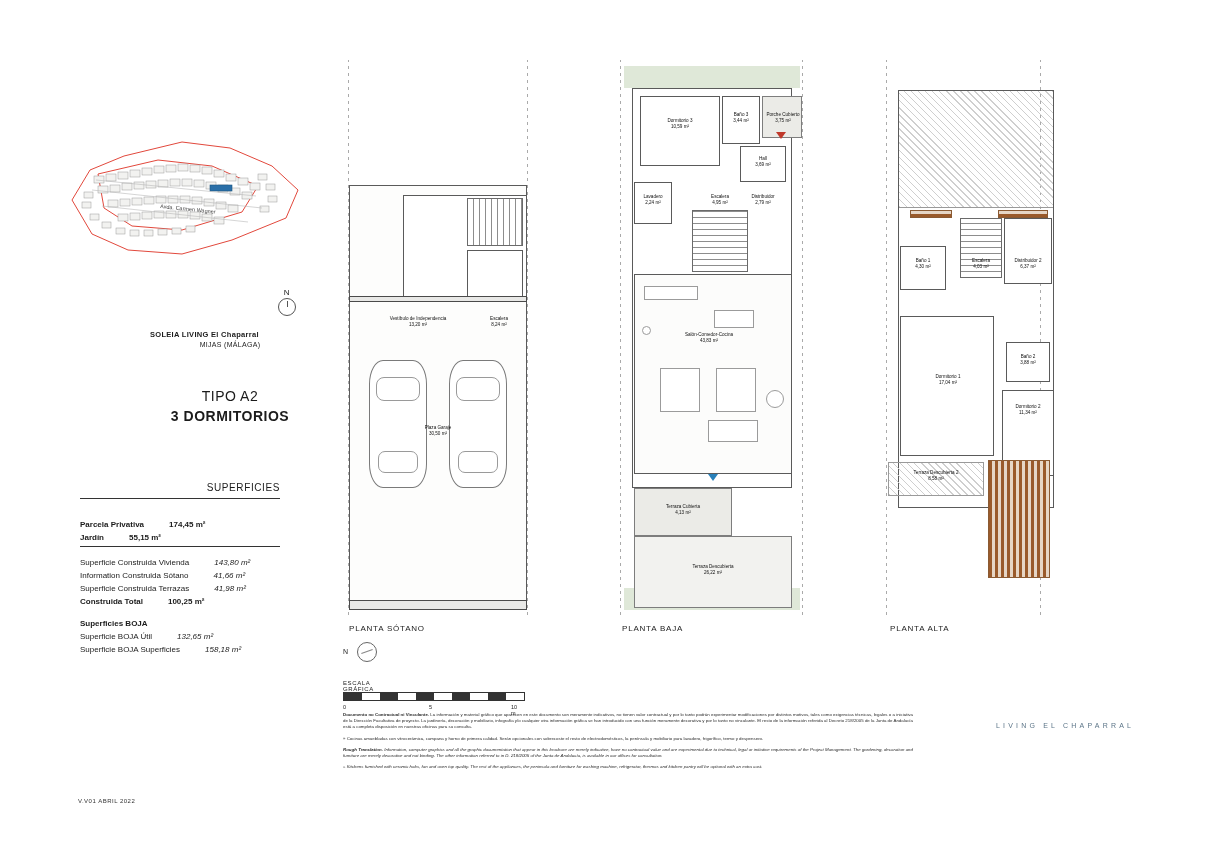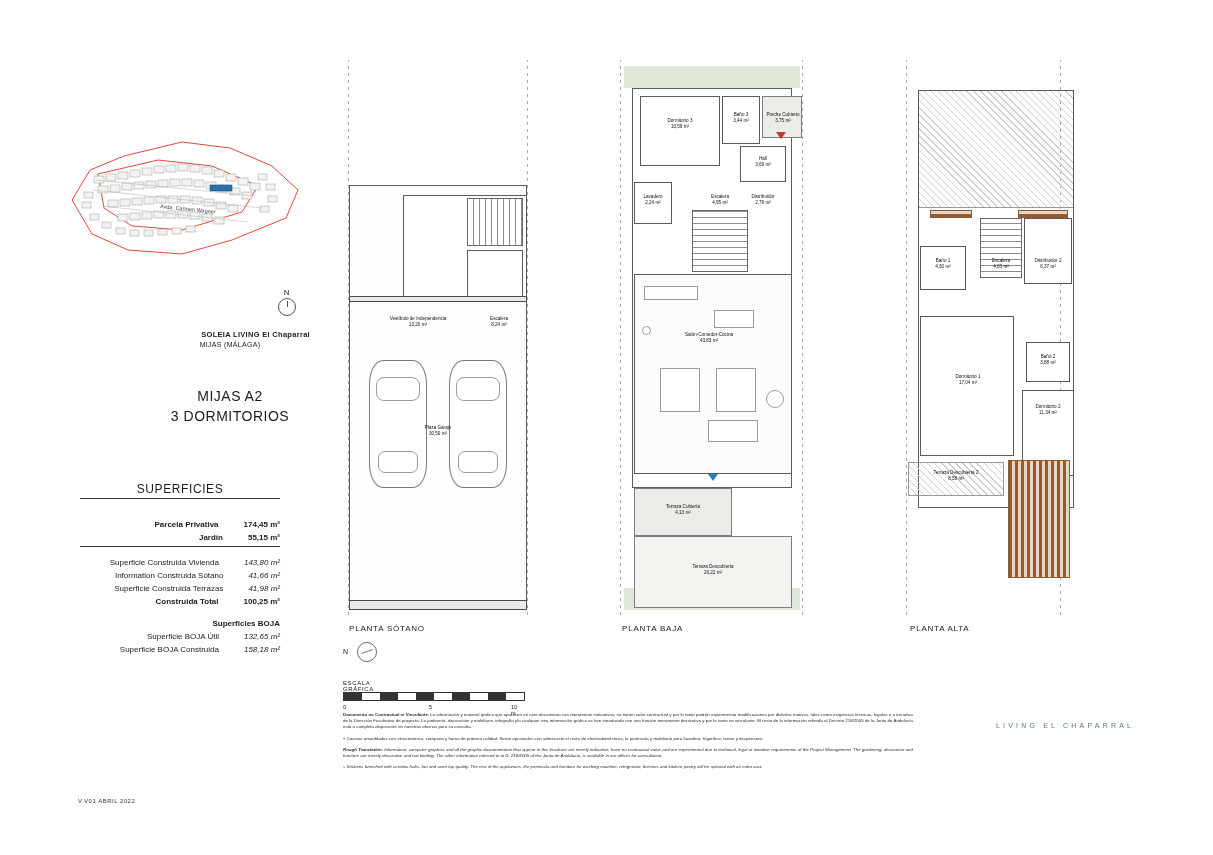--- a/index.html
+++ b/index.html
@@ -11,35 +11,35 @@
   .page{position:absolute;inset:0;}
 
   .sitemap{position:relative;width:245px;height:135px;}
   .sitemap svg{display:block;}
 
   .north{position:absolute;left:272px;top:288px;text-align:center;width:30px;}
   .north .n-letter{font-size:8px;letter-spacing:.5px;}
   .north .n-circ{width:16px;height:16px;border:1px solid #555;border-radius:50%;margin:1px auto 0;position:relative;}
   .north .n-circ:after{content:"";position:absolute;left:50%;top:2px;width:1px;height:6px;background:#555;}
 
-  .proj-name{position:absolute;left:150px;top:330px;width:160px;text-align:right;font-size:7.5px;font-weight:bold;letter-spacing:.3px;}
+  .proj-name{position:absolute;left:150px;top:330px;width:160px;text-align:left;font-size:7.5px;font-weight:bold;letter-spacing:.3px;}
   .proj-loc{position:absolute;left:150px;top:341px;width:160px;text-align:center;font-size:7px;letter-spacing:.3px;}
 
   .viv-title{position:absolute;left:80px;top:355px;width:300px;text-align:center;font-size:27px;font-weight:bold;letter-spacing:.5px;}
   .viv-sub1{position:absolute;left:80px;top:388px;width:300px;text-align:center;font-size:14px;letter-spacing:.5px;}
-  .viv-sub2{position:absolute;left:80px;top:408px;width:300px;text-align:center;font-size:14px;letter-spacing:.5px;}
-
-  .sup-head{position:absolute;left:80px;top:482px;width:200px;text-align:center;font-size:12px;letter-spacing:.6px;}
+  .viv-sub2{position:absolute;left:80px;top:408px;width:300px;text-align:center;font-size:14px;letter-spacing:.5px;font-weight:bold;}
+
+  .sup-head{position:absolute;left:80px;top:482px;width:200px;text-align:right;font-size:10px;letter-spacing:.6px;}
   .hr1{position:absolute;left:80px;top:498px;width:200px;height:1px;background:#333;}
   .hr2{position:absolute;left:80px;top:546px;width:200px;height:1px;background:#333;}
 
   .tbl{position:absolute;left:80px;width:200px;font-size:8px;}
-  .row{display:flex;justify-content:flex-end;line-height:13px;}
+  .row{display:flex;justify-content:flex-start;line-height:13px;gap:25px;}
   .row .lbl{white-space:nowrap;}
-  .row .val{white-space:nowrap;margin-left:25px;}
+  .row .val{white-space:nowrap;}
   .b{font-weight:bold;}
   .it{font-style:italic;}
 
   
   .plan{position:absolute;top:60px;}
   .plan-title{position:absolute;font-size:8px;letter-spacing:.8px;}
 
   
   .wall{position:absolute;background:#fff;border:1px solid #5a5a5a;box-sizing:border-box;}
   .wallthick{position:absolute;background:#e8e8e6;border:1px solid #4a4a4a;box-sizing:border-box;}
@@ -180,21 +180,21 @@
   </div>
 
   <div class="north">
     <div class="n-letter">N</div>
     <div class="n-circ"></div>
   </div>
 
   <div class="proj-name">SOLEIA LIVING El Chaparral</div>
   <div class="proj-loc">MIJAS (MÁLAGA)</div>
 
-  <div class="viv-sub1">MIJAS A2</div>
+  <div class="viv-sub1">TIPO A2</div>
   <div class="viv-sub2">3 DORMITORIOS</div>
 
   <div class="sup-head">SUPERFICIES</div>
   <div class="hr1"></div>
   <div class="hr2"></div>
 
   <div class="tbl" style="top:518px;">
     <div class="row">
       <span class="lbl b">Parcela Privativa</span>
       <span class="val b">174,45 m²</span>
@@ -226,21 +226,21 @@
 
   <div class="tbl" style="top:617px;">
     <div class="row">
       <span class="lbl b">Superficies BOJA</span>
     </div>
     <div class="row">
       <span class="lbl">Superficie BOJA Útil</span>
       <span class="val it">132,65 m²</span>
     </div>
     <div class="row">
-      <span class="lbl">Superficie BOJA Construida</span>
+      <span class="lbl">Superficie BOJA Superficies</span>
       <span class="val it">158,18 m²</span>
     </div>
   </div>
 
   <div class="plan" style="left:616px;width:190px;height:560px;">
     <div style="position:absolute;left:4px;top:0;width:1px;height:555px;background:repeating-linear-gradient(0deg,#aaa 0 3px,transparent 3px 7px);"></div>
     <div style="position:absolute;left:186px;top:0;width:1px;height:555px;background:repeating-linear-gradient(0deg,#aaa 0 3px,transparent 3px 7px);"></div>
 
     <div class="grass" style="left:8px;top:6px;width:176px;height:22px;"></div>
     <div class="grass" style="left:8px;top:528px;width:176px;height:22px;"></div>
@@ -344,21 +344,21 @@
     <div class="car" style="left:26px;top:300px;width:56px;height:126px;"></div>
     <div class="car" style="left:106px;top:300px;width:56px;height:126px;"></div>
     <div class="lbl-room" style="left:56px;top:365px;width:78px;">
       <span class="nm">Plaza Garaje</span>
       <span class="ar">30,50 m²</span>
     </div>
 
     <div class="plan-title" style="left:6px;top:564px;">PLANTA SÓTANO</div>
   </div>
 
-  <div class="plan" style="left:884px;width:190px;height:560px;margin-left:20px;">
+  <div class="plan" style="left:884px;width:190px;height:560px;">
     <div style="position:absolute;left:2px;top:0;width:1px;height:555px;background:repeating-linear-gradient(0deg,#aaa 0 3px,transparent 3px 7px);"></div>
     <div style="position:absolute;left:156px;top:0;width:1px;height:555px;background:repeating-linear-gradient(0deg,#aaa 0 3px,transparent 3px 7px);"></div>
 
     <div class="hatch" style="left:14px;top:30px;width:156px;height:118px;"></div>
 
     <div class="wall" style="left:14px;top:30px;width:156px;height:418px;background:transparent;"></div>
 
     <div class="deckh" style="left:26px;top:150px;width:42px;height:8px;"></div>
     <div class="deckh" style="left:114px;top:150px;width:50px;height:8px;"></div>
 

